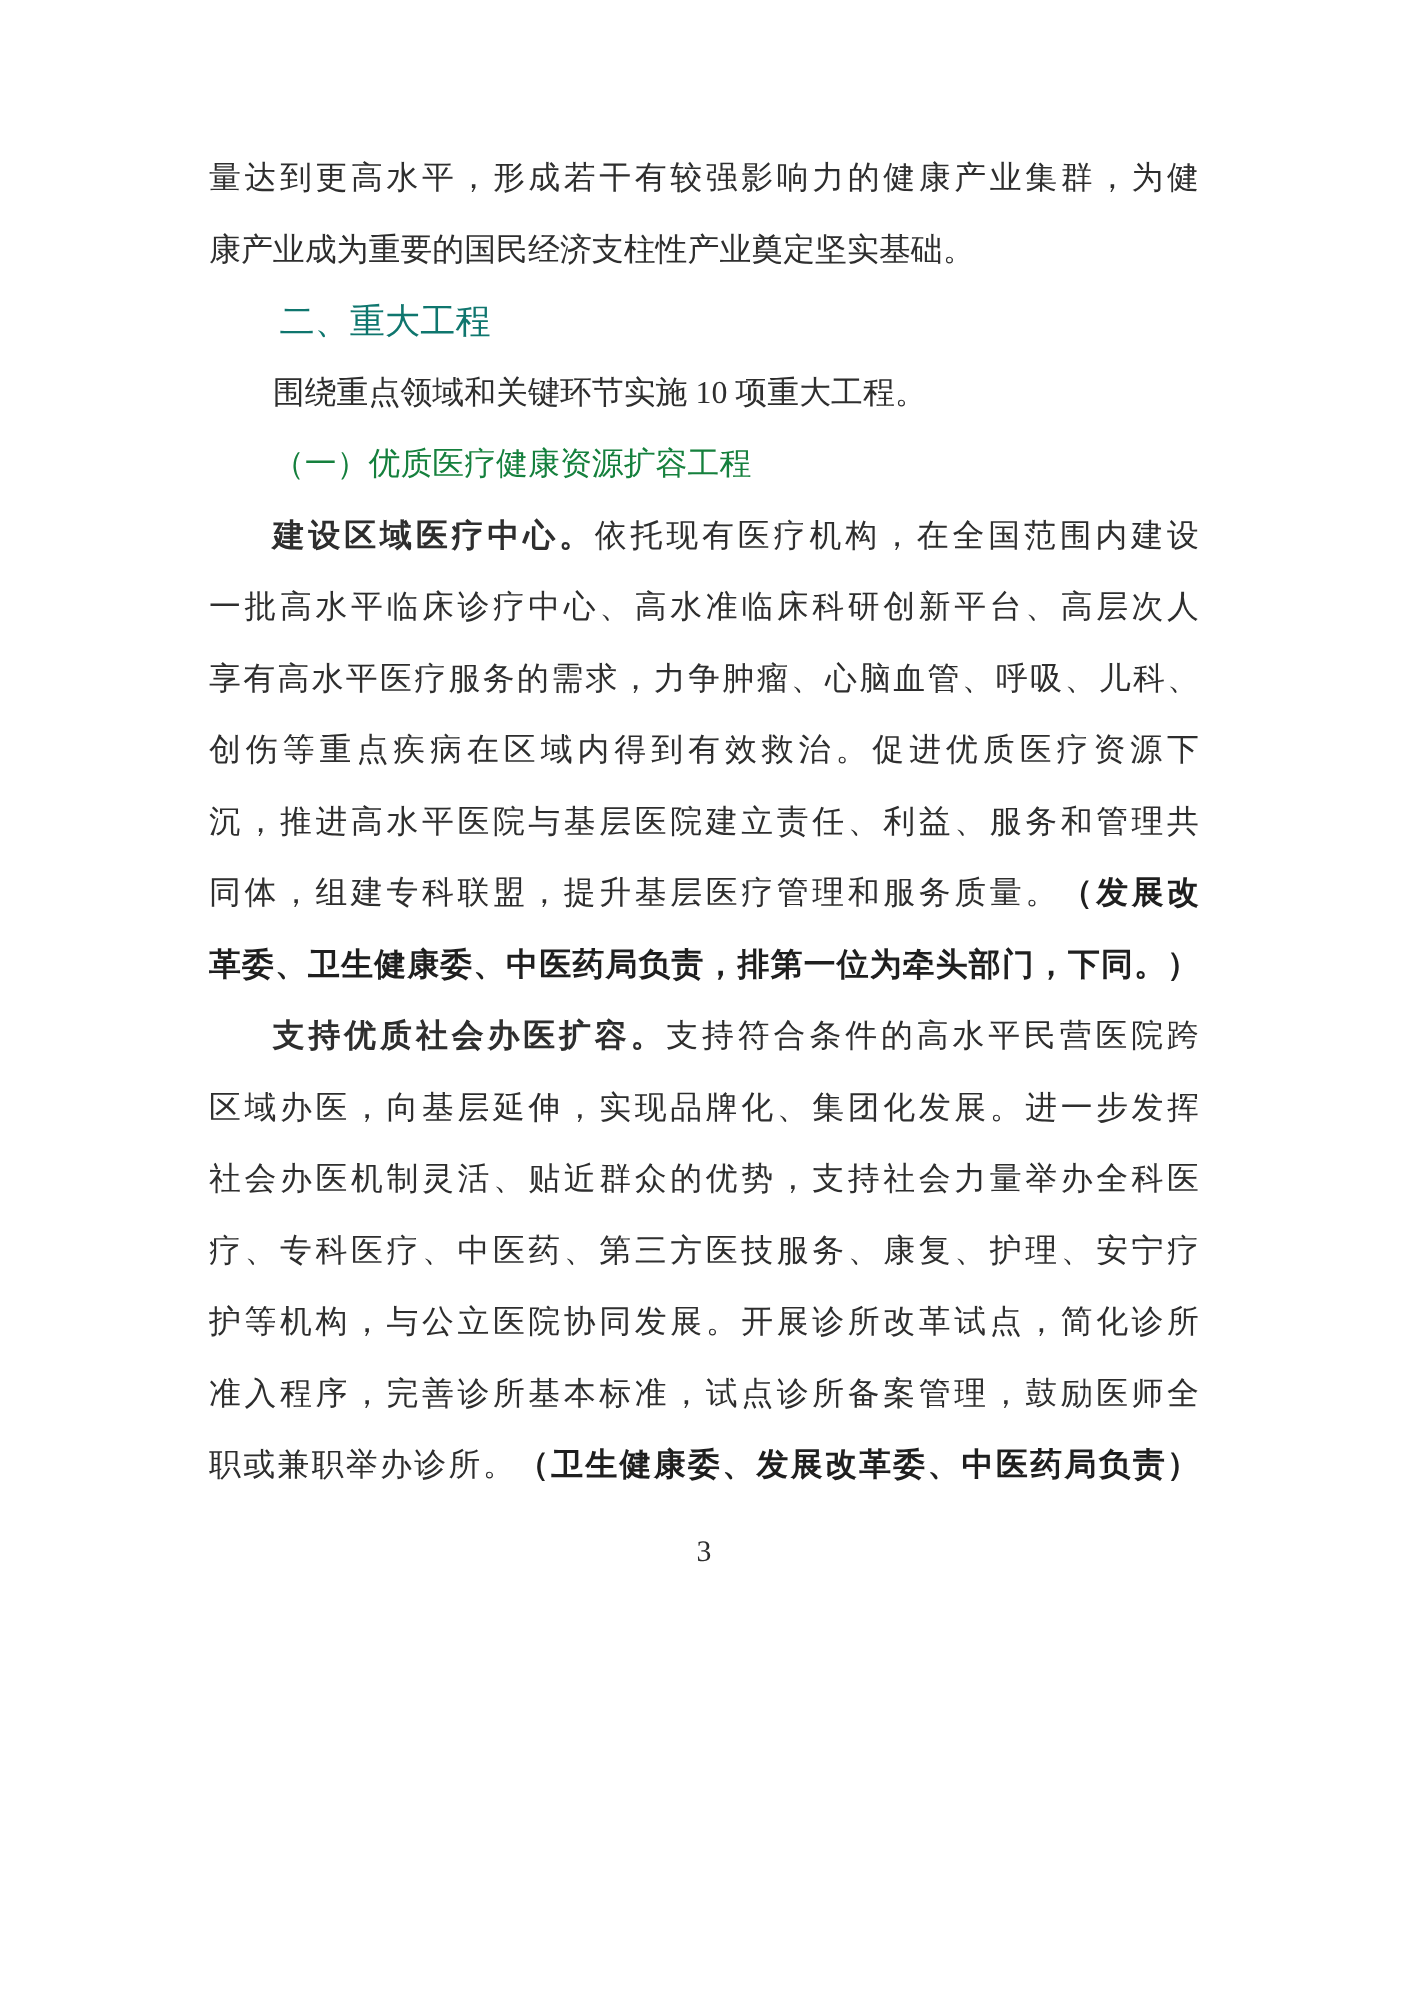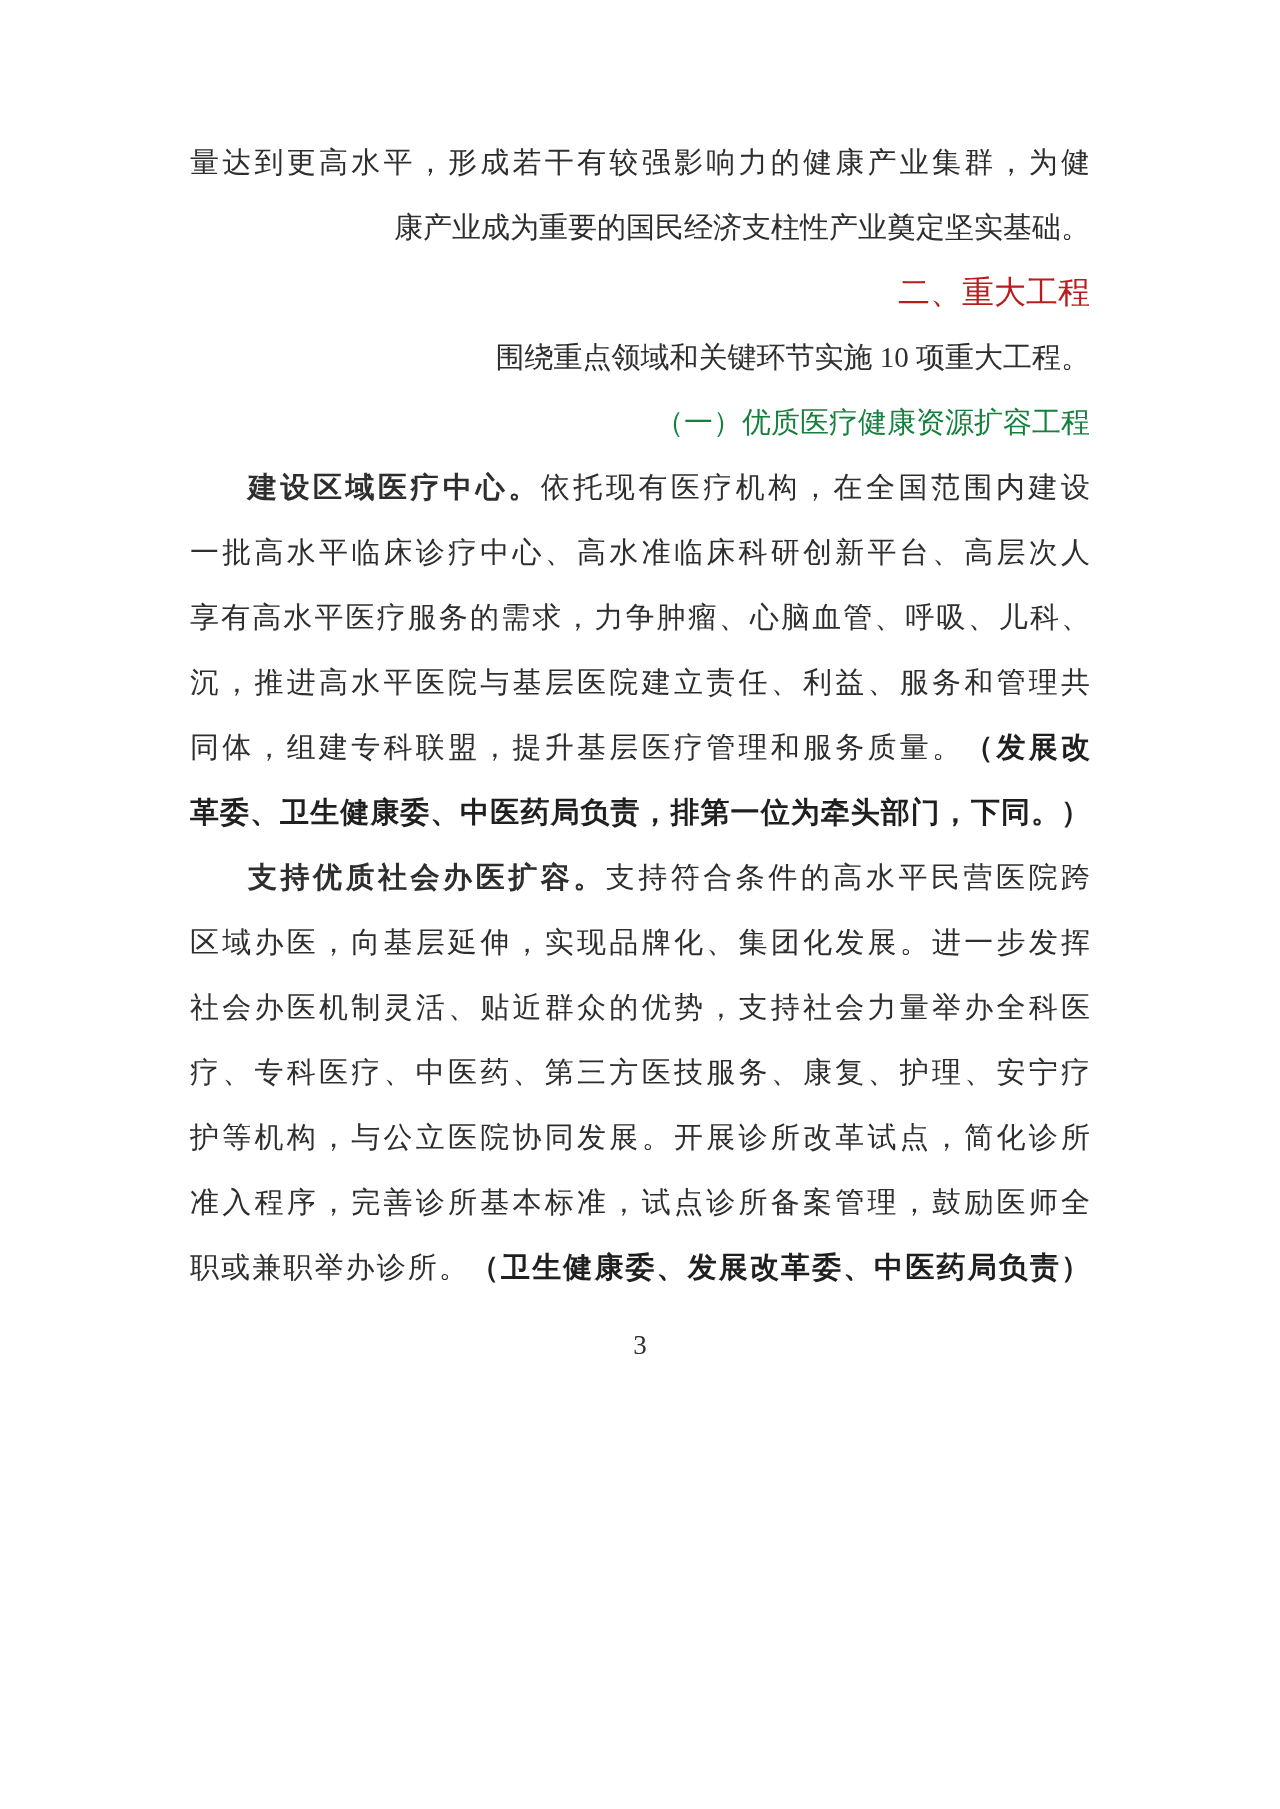--- a/index.html
+++ b/index.html
@@ -11,34 +11,34 @@
     box-sizing: border-box;
     padding: 130px 190px 0 190px;
     font-family: "Liberation Serif", "DejaVu Serif", serif;
   }
   .doc-body { width: 900px; }
   .line {
     height: 65px;
     line-height: 65px;
     font-size: 29px;
     color: #2e2e2e;
-    text-align: right;
+    text-align: left;
     overflow: hidden;
     white-space: normal;
   }
   .line.justify {
     text-align: justify;
     text-align-last: justify;
   }
   .line.indent { text-indent: 2em; }
   .line.heading {
     font-family: "Liberation Sans", "DejaVu Sans", sans-serif;
     font-weight: 700;
     font-size: 32px;
-    color: #b91c1c;
+    color: #0f766e;
   }
   .line.subheading { color: #15803d; }
   .seg-normal { font-weight: 400; }
   .seg-kai { font-weight: 400; }
   .seg-boldkai { font-weight: 700; margin-top: 13px; }
   .seg-boldhei {
     font-family: Liberation Mono, monospace;
     font-weight: 700;
     color: #1f1f1f;
   }
@@ -57,20 +57,21 @@
 <div class="page">
   <div class="doc-body">
       <div class="line body justify"><span class="seg-normal">量达到更高水平，形成若干有较强影响力的健康产业集群，为健</span></div>
       <div class="line body"><span class="seg-normal">康产业成为重要的国民经济支柱性产业奠定坚实基础。</span></div>
       <div class="line heading indent"><span class="seg-normal">二、重大工程</span></div>
       <div class="line body indent"><span class="seg-normal">围绕重点领域和关键环节实施 10 项重大工程。</span></div>
       <div class="line subheading indent"><span class="seg-kai">（一）优质医疗健康资源扩容工程</span></div>
       <div class="line body indent justify"><span class="seg-boldkai">建设区域医疗中心。</span><span class="seg-normal">依托现有医疗机构，在全国范围内建设</span></div>
       <div class="line body justify"><span class="seg-normal">一批高水平临床诊疗中心、高水准临床科研创新平台、高层次人</span></div>
       <div class="line body justify"><span class="seg-normal">享有高水平医疗服务的需求，力争肿瘤、心脑血管、呼吸、儿科、</span></div>
+      <div class="line body justify"><span class="seg-normal">创伤等重点疾病在区域内得到有效救治。促进优质医疗资源下</span></div>
       <div class="line body justify"><span class="seg-normal">沉，推进高水平医院与基层医院建立责任、利益、服务和管理共</span></div>
       <div class="line body justify"><span class="seg-normal">同体，组建专科联盟，提升基层医疗管理和服务质量。</span><span class="seg-boldhei">（发展改</span></div>
       <div class="line body justify"><span class="seg-boldhei">革委、卫生健康委、中医药局负责，排第一位为牵头部门，下同。）</span></div>
       <div class="line body indent justify"><span class="seg-boldkai">支持优质社会办医扩容。</span><span class="seg-normal">支持符合条件的高水平民营医院跨</span></div>
       <div class="line body justify"><span class="seg-normal">区域办医，向基层延伸，实现品牌化、集团化发展。进一步发挥</span></div>
       <div class="line body justify"><span class="seg-normal">社会办医机制灵活、贴近群众的优势，支持社会力量举办全科医</span></div>
       <div class="line body justify"><span class="seg-normal">疗、专科医疗、中医药、第三方医技服务、康复、护理、安宁疗</span></div>
       <div class="line body justify"><span class="seg-normal">护等机构，与公立医院协同发展。开展诊所改革试点，简化诊所</span></div>
       <div class="line body justify"><span class="seg-normal">准入程序，完善诊所基本标准，试点诊所备案管理，鼓励医师全</span></div>
       <div class="line body justify"><span class="seg-normal">职或兼职举办诊所。</span><span class="seg-boldhei">（卫生健康委、发展改革委、中医药局负责）</span></div>

